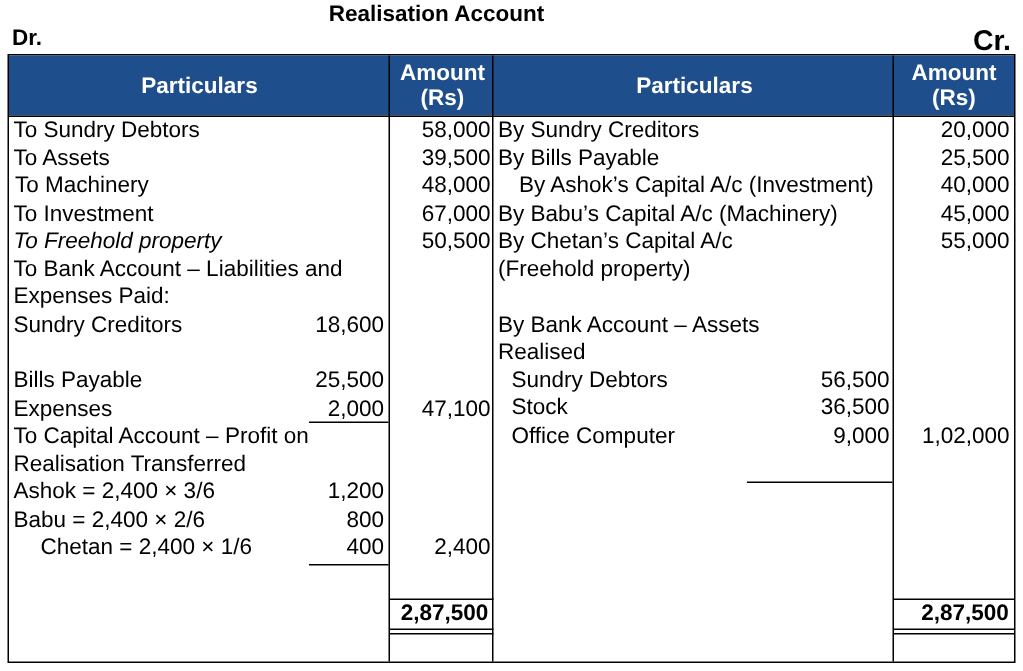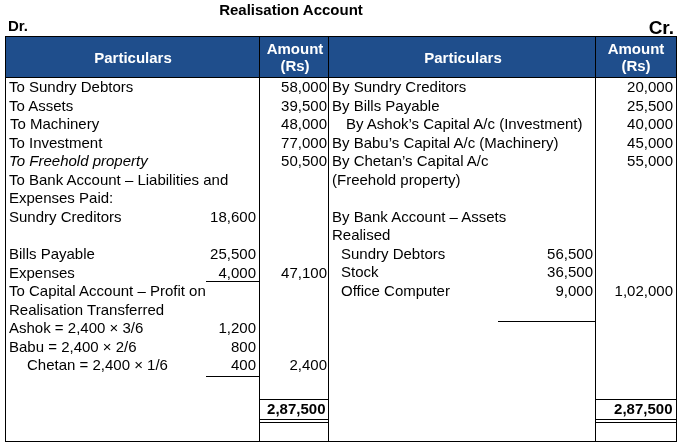--- a/index.html
+++ b/index.html
@@ -63,36 +63,36 @@
     <div class="row" style="left:3px;top:41px;">To Sundry Debtors</div>
     <div class="row num" style="left:254px;width:67px;top:41px;">58,000</div>
 
     <div class="row" style="left:3px;top:59.5px;">To Assets</div>
     <div class="row num" style="left:254px;width:67px;top:59.5px;">39,500</div>
 
     <div class="row" style="left:4px;top:78px;">To Machinery</div>
     <div class="row num" style="left:254px;width:67px;top:78px;">48,000</div>
 
     <div class="row" style="left:3px;top:96.5px;">To Investment</div>
-    <div class="row num" style="left:254px;width:67px;top:96.5px;">77,000</div>
+    <div class="row num" style="left:254px;width:67px;top:96.5px;">67,000</div>
 
     <div class="row" style="left:3px;top:115px;font-style:italic;">To Freehold property</div>
     <div class="row num" style="left:254px;width:67px;top:115px;">50,500</div>
 
     <div class="row" style="left:3px;top:133.5px;">To Bank Account – Liabilities and</div>
     <div class="row" style="left:3px;top:152px;">Expenses Paid:</div>
 
     <div class="row" style="left:3px;top:170.5px;">Sundry Creditors</div>
     <div class="row num" style="left:190px;width:60px;top:170.5px;">18,600</div>
 
     <div class="row" style="left:3px;top:208px;">Bills Payable</div>
     <div class="row num" style="left:190px;width:60px;top:208px;">25,500</div>
 
     <div class="row" style="left:3px;top:226.5px;">Expenses</div>
-    <div class="row num" style="left:190px;width:60px;top:226.5px;">4,000</div>
+    <div class="row num" style="left:190px;width:60px;top:226.5px;">2,000</div>
     <div class="hl" style="left:200px;width:53px;top:244px;"></div>
     <div class="row num" style="left:254px;width:67px;top:226.5px;">47,100</div>
 
     <div class="row" style="left:3px;top:245px;">To Capital Account – Profit on</div>
     <div class="row" style="left:3px;top:263.5px;">Realisation Transferred</div>
 
     <div class="row" style="left:3px;top:282px;">Ashok = 2,400 × 3/6</div>
     <div class="row num" style="left:190px;width:60px;top:282px;">1,200</div>
 
     <div class="row" style="left:3px;top:300.5px;">Babu = 2,400 × 2/6</div>

